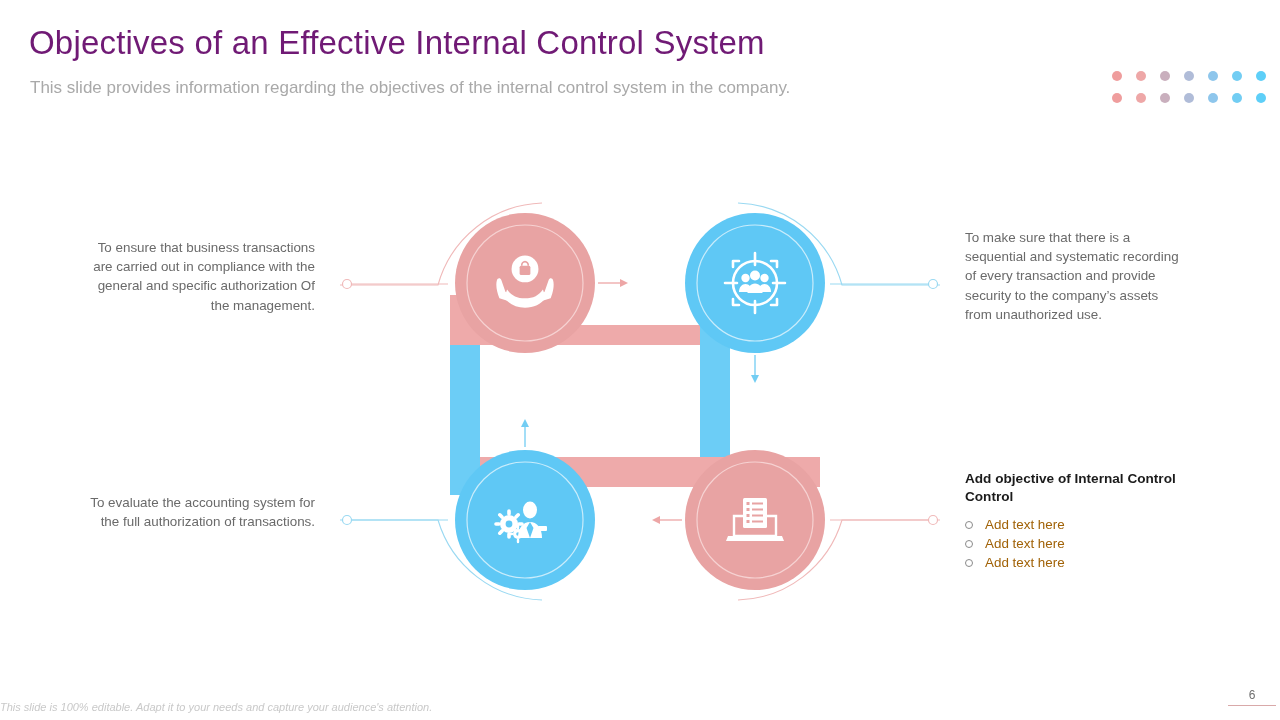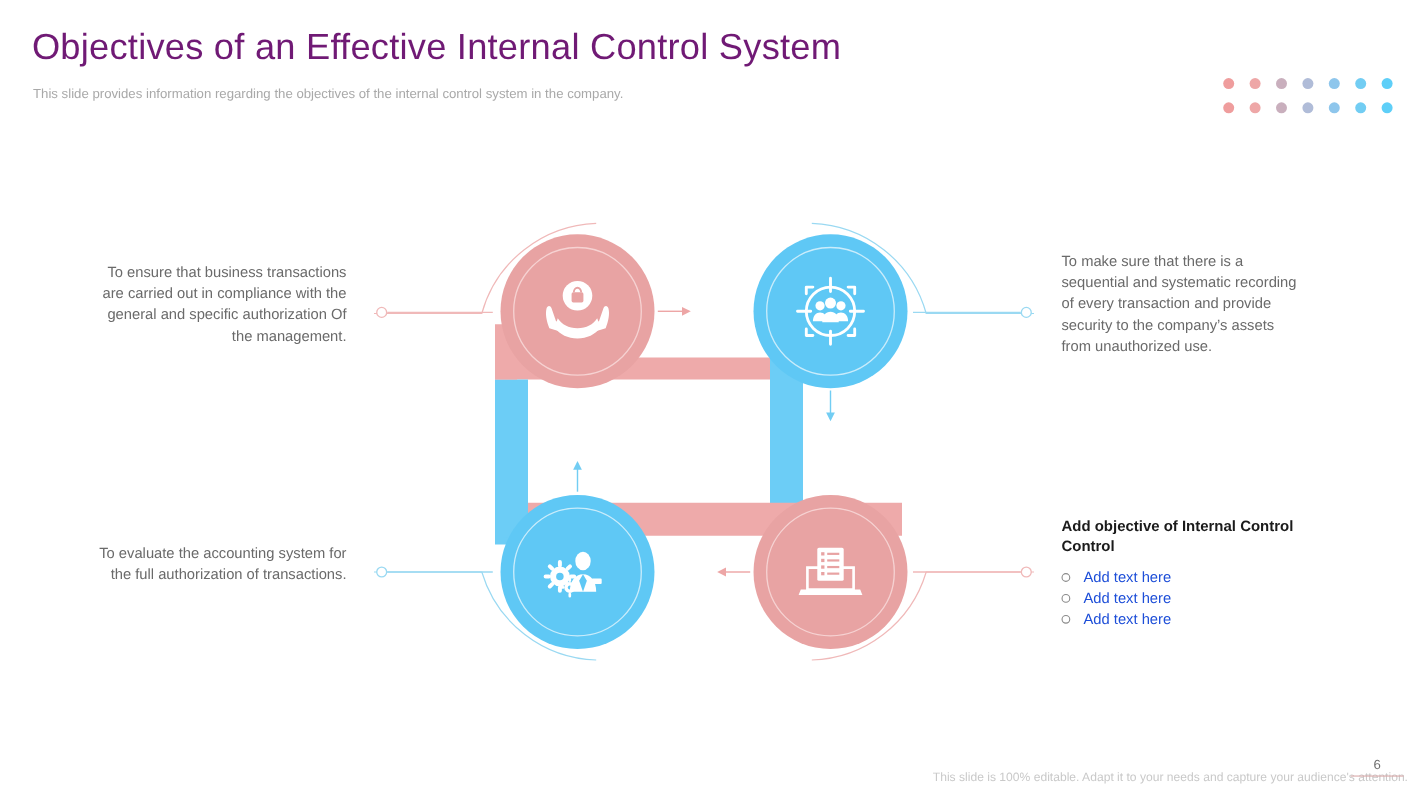--- a/index.html
+++ b/index.html
@@ -10,21 +10,21 @@
   .slide{position:absolute;inset:0;}
 
   
   .title{
     position:absolute;left:29px;top:24px;
     font-size:33px;color:#701a75;font-weight:400;letter-spacing:.2px;
     white-space:nowrap;
   }
   .subtitle{
     position:absolute;left:30px;top:78px;
-    font-size:12px;color:#a9a9a9;font-weight:400;white-space:nowrap;
+    font-size:17px;color:#a9a9a9;font-weight:400;white-space:nowrap;
   }
 
   
   .dots{position:absolute;left:1112px;top:64px;width:175px;height:42px;}
   .dots .row{position:absolute;left:0;height:10px;}
   .dots .row.r1{top:7px;}
   .dots .row.r2{top:29px;}
   .dot{position:absolute;width:10px;height:10px;border-radius:50%;}
 
   
@@ -38,30 +38,30 @@
   .blk-head{
     position:absolute;left:965px;top:470px;width:215px;
     font-size:13.6px;line-height:17.5px;font-weight:bold;color:#1b1b1b;
   }
   .bullets{position:absolute;left:965px;top:515px;width:215px;}
   .bullet{display:flex;align-items:center;height:19px;margin-bottom:0px;}
   .bullet .mark{
     width:6px;height:6px;border:1px solid #8a8a8a;border-radius:50%;
     margin-right:12px;flex:0 0 auto;
   }
-  .bullet .btxt{font-size:13.4px;color:#1d4ed8;line-height:19px;}
+  .bullet .btxt{font-size:13.4px;color:#a16207;line-height:19px;}
 
   
   .diagram{position:absolute;left:330px;top:185px;width:620px;height:425px;}
   .diagram svg{position:absolute;left:0;top:0;}
 
   
   .footer{
-    position:absolute;left:0;top:701px;width:1280px;text-align:right;
-    font-size:11px;color:#c9c9c9;
+    position:absolute;left:0;top:701px;width:1280px;text-align:left;
+    font-size:11px;color:#c9c9c9;font-style:italic;
   }
   .pagewrap{position:absolute;left:1228px;top:688px;width:48px;text-align:center;}
   .pagenum{font-size:12px;color:#6f6f6f;line-height:14px;}
   .pagerule{width:48px;height:1px;background:#d9a9a9;margin-top:3px;}
 </style>
 </head>
 <body>
 
 <div class="slide">
 

